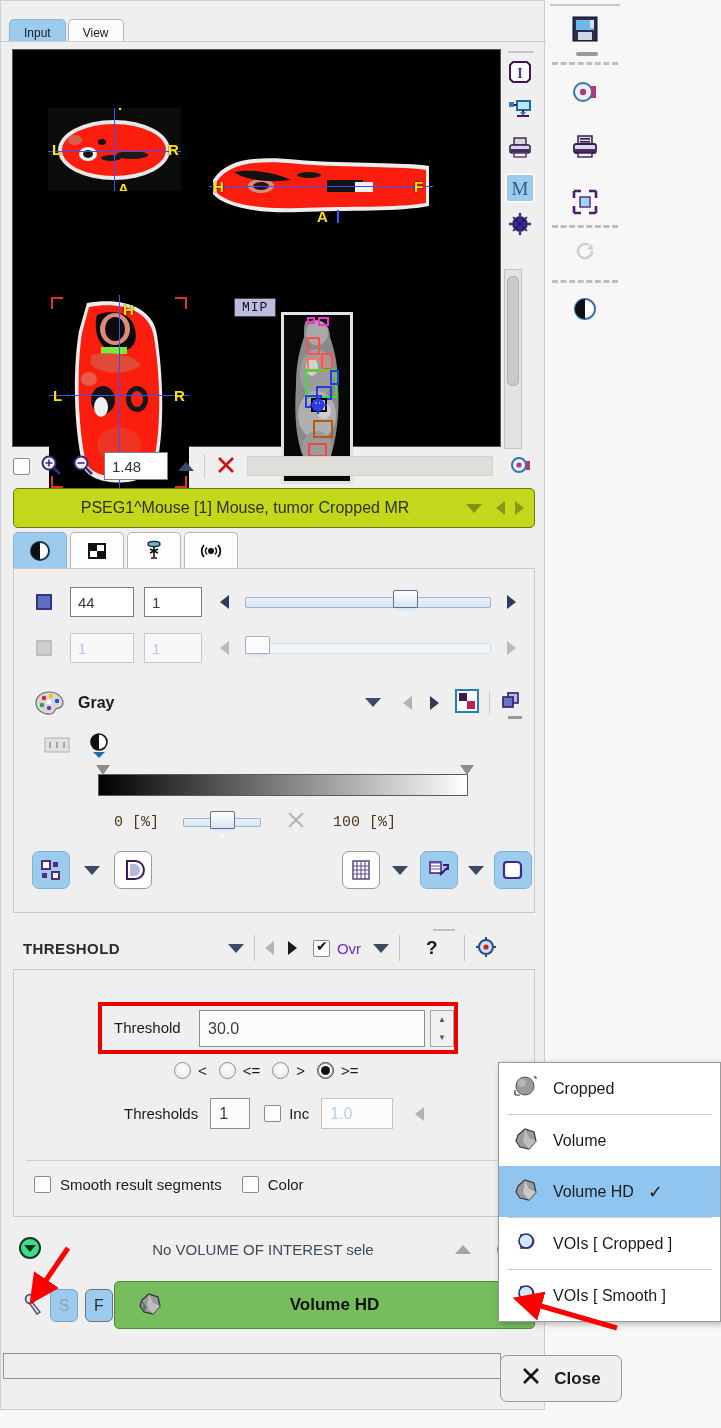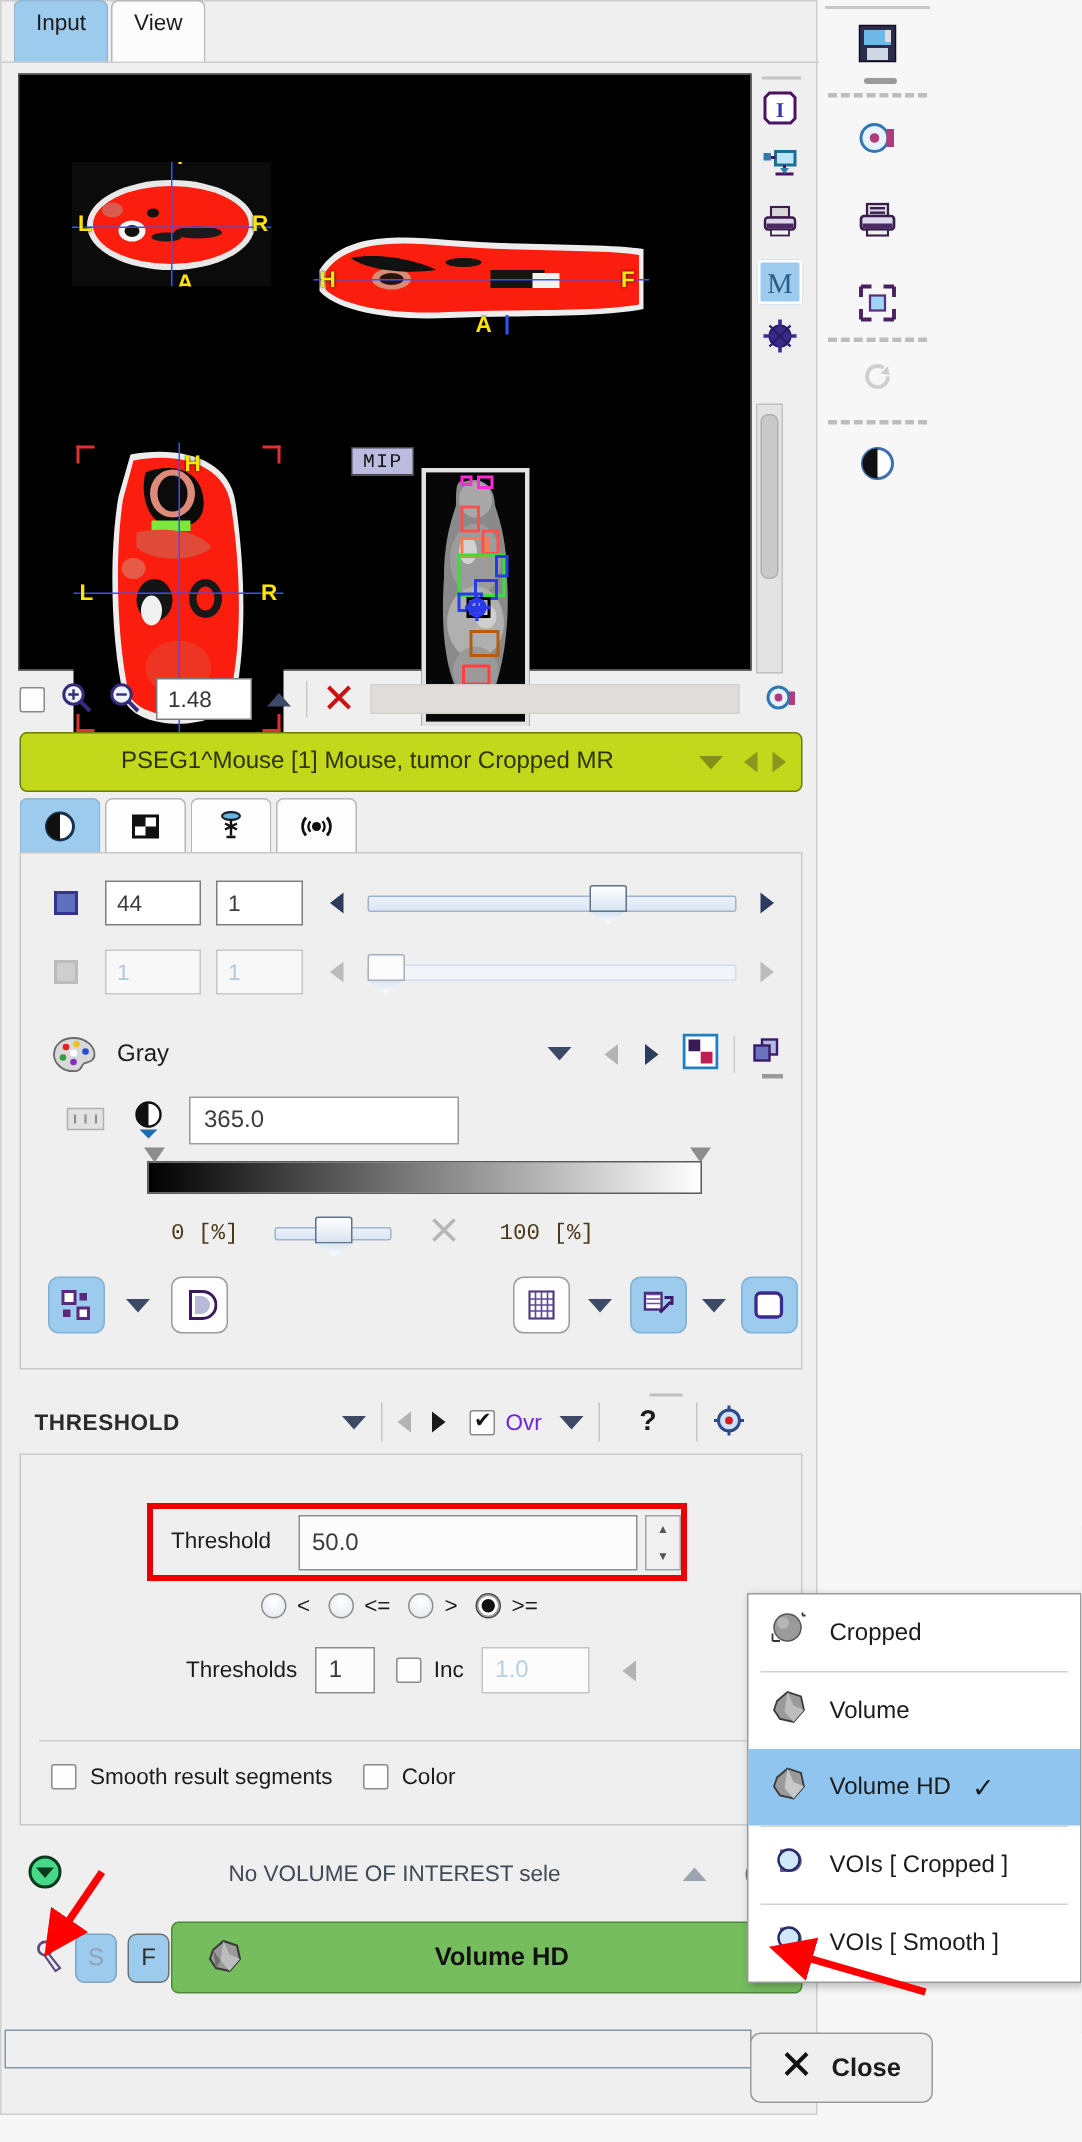--- a/index.html
+++ b/index.html
@@ -13,22 +13,22 @@
     position:relative;
     overflow:hidden;
   }
   .app {
     position:absolute; left:0; top:0; width:545px; height:1410px;
     background:#efefef; border:1px solid #cfcfcf;
   }
   
   .tabstrip { position:absolute; left:8px; top:5px; height:36px; display:flex; align-items:flex-end; gap:2px; }
   .tab {
-    padding:6px 14px 18px; border:1px solid #b6b6b6; border-bottom:none;
-    border-radius:5px 5px 0 0; background:#fcfcfc; font-size:15px; cursor:pointer;
+    padding:6px 14px 2px; border:1px solid #b6b6b6; border-bottom:none;
+    border-radius:5px 5px 0 0; background:#fcfcfc; font-size:12px; cursor:pointer;
   }
   .tab.active { background:#9dcbee; border-color:#8fb6d4; }
   .tabline { position:absolute; left:0; top:40px; width:545px; height:1px; background:#cdcdcd; }
   
   .canvas-wrap { position:absolute; left:11px; top:48px; width:489px; height:398px; background:#000; border:1px solid #555; }
   .vp { position:absolute; background:#000; overflow:hidden; }
   .anno { position:absolute; color:#ffe400; font-weight:bold; font-size:15px; font-family:"Liberation Sans",sans-serif; text-shadow:0 0 2px #000; }
   .xh-h { position:absolute; height:1px; background:#3355ff; }
   .xh-v { position:absolute; width:1px; background:#3355ff; }
   .corner { position:absolute; width:12px; height:12px; border:2px solid #e03030; }
@@ -84,21 +84,21 @@
   .knob {
     position:absolute; top:-7px; width:25px; height:18px; background:linear-gradient(#ffffff,#d8e4f0);
     border:1px solid #5d7491; border-radius:2px 2px 0 0;
   }
   .knob::after { content:""; position:absolute; left:-1px; top:17px; width:25px; height:9px;
     background:linear-gradient(#d8e4f0,#ffffff); clip-path:polygon(0 0,100% 0,50% 100%); border:0; }
   .knob.dim { background:#fff; border-color:#9aa6b4; }
   
   .ctrow { position:absolute; left:20px; top:120px; width:490px; display:flex; align-items:center; gap:0; }
   .palette { width:30px; height:26px; }
-  .ctname { font-size:16px; margin-left:14px; flex:1; }
+  .ctname { font-size:16px; margin-left:14px; flex:1;font-weight:bold; }
   .winrow { position:absolute; left:30px; top:162px; width:480px; display:flex; align-items:center; gap:0; }
   .winfield { height:32px; border:1px solid #9a9a9a; background:#fff; display:flex; align-items:center; padding:0 9px; font-size:16px; color:#3d3d3d; }
   .gradbar { position:absolute; left:84px; top:205px; width:370px; height:22px;
     background:linear-gradient(to right,#000,#fff); border:1px solid #5b5b5b; }
   .gradmark { position:absolute; width:0; height:0; border-left:7px solid transparent; border-right:7px solid transparent; border-top:10px solid #8d8d8d; }
   .pctrow { position:absolute; left:100px; top:240px; width:360px; display:flex; align-items:center; font-family:"Liberation Mono",monospace; font-size:15px; color:#4a3a1a; }
   .btnrow { position:absolute; left:18px; top:282px; width:500px; display:flex; align-items:center; }
   .sqbtn { width:38px; height:38px; border:1px solid #9a9a9a; background:#fdfdfd; border-radius:7px; display:flex; align-items:center; justify-content:center; cursor:pointer; }
   .sqbtn.on { background:#9dcbee; border-color:#7fb0d6; }
   
@@ -511,23 +511,20 @@
           <rect x="1" y="1" width="24" height="14" fill="#e2e2e2" stroke="#b0b0b0"></rect>
           <path d="M6 5 v6 M13 5 v6 M20 5 v6" stroke="#8d8d8d" stroke-width="1.4"></path>
         </svg>
       </span>
       <span style="margin:0 14px;cursor:pointer;">
         <svg width="26" height="28" viewBox="0 0 26 28">
           <circle cx="13" cy="11" r="8" fill="#fff" stroke="#111" stroke-width="1.6"></circle>
           <path d="M13 3 a8 8 0 0 0 0 16 z" fill="#111"></path>
           <path d="M7 21 h12 l-6 6 z" fill="#1f6fae"></path>
         </svg>
-      </span>
-      <span class="winfield" style="width:180px;">
-        <span>365.0</span>
       </span>
     </div>
 
     <div class="gradbar"></div>
     <div class="gradmark" style="left:82px;top:196px;"></div>
     <div class="gradmark" style="left:446px;top:196px;"></div>
 
     <div class="pctrow">
       <span>0  [%]</span>
       <span style="position:relative;width:78px;height:14px;margin:0 24px;">
@@ -604,21 +601,21 @@
         <path d="M11 1 v4 M11 17 v4 M1 11 h4 M17 11 h4" stroke="#2a4a8a" stroke-width="2"></path>
       </svg>
     </span>
   </div>
   <div style="position:absolute;left:432px;top:928px;width:22px;height:2px;background:#c0c0c0;"></div>
 
   <div class="tbody">
     <div class="redbox"></div>
     <span class="thlabel" style="left:100px;top:49px;">Threshold</span>
     <span class="thinput" style="left:185px;top:40px;width:226px;height:37px;">
-      <span>50.0</span>
+      <span>30.0</span>
     </span>
     <span class="spin" style="left:416px;top:40px;height:37px;">
       <div>▲</div>
       <div>▼</div>
     </span>
 
     <div style="position:absolute;left:160px;top:92px;display:flex;align-items:center;gap:0;font-size:15px;">
       <span class="radio"></span>
       <span style="margin:0 12px 0 7px;">&lt;</span>
       <span class="radio"></span>

